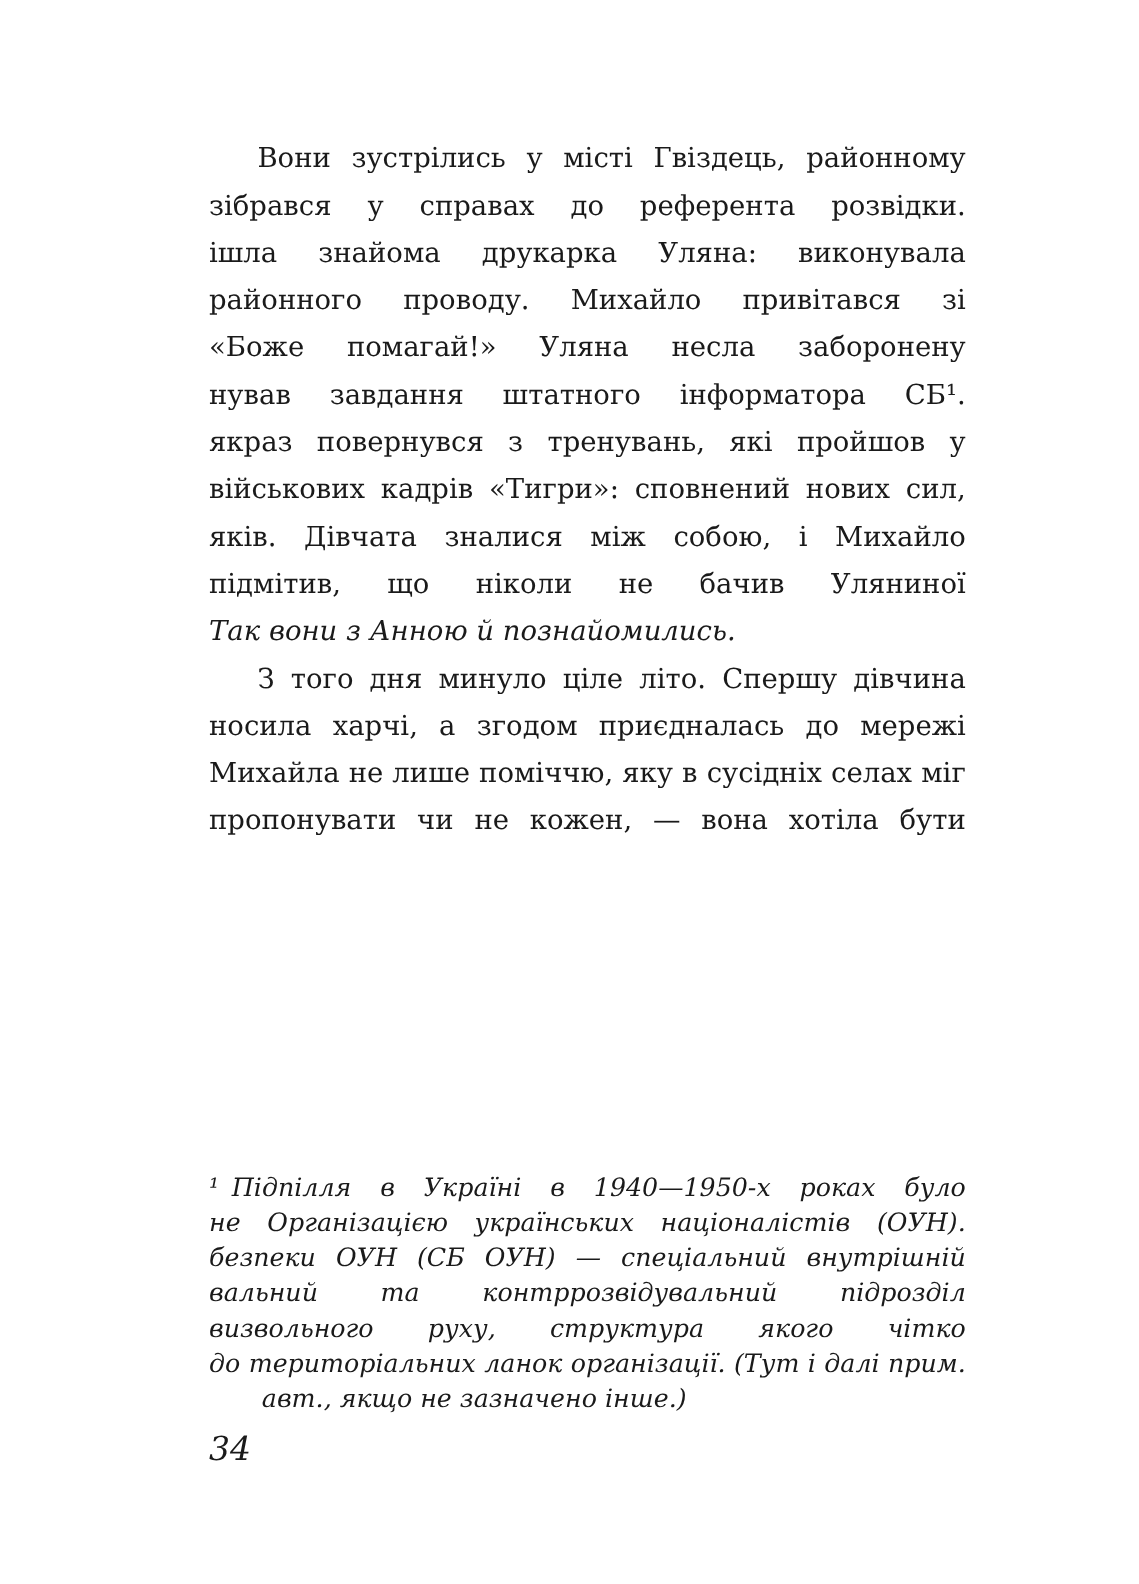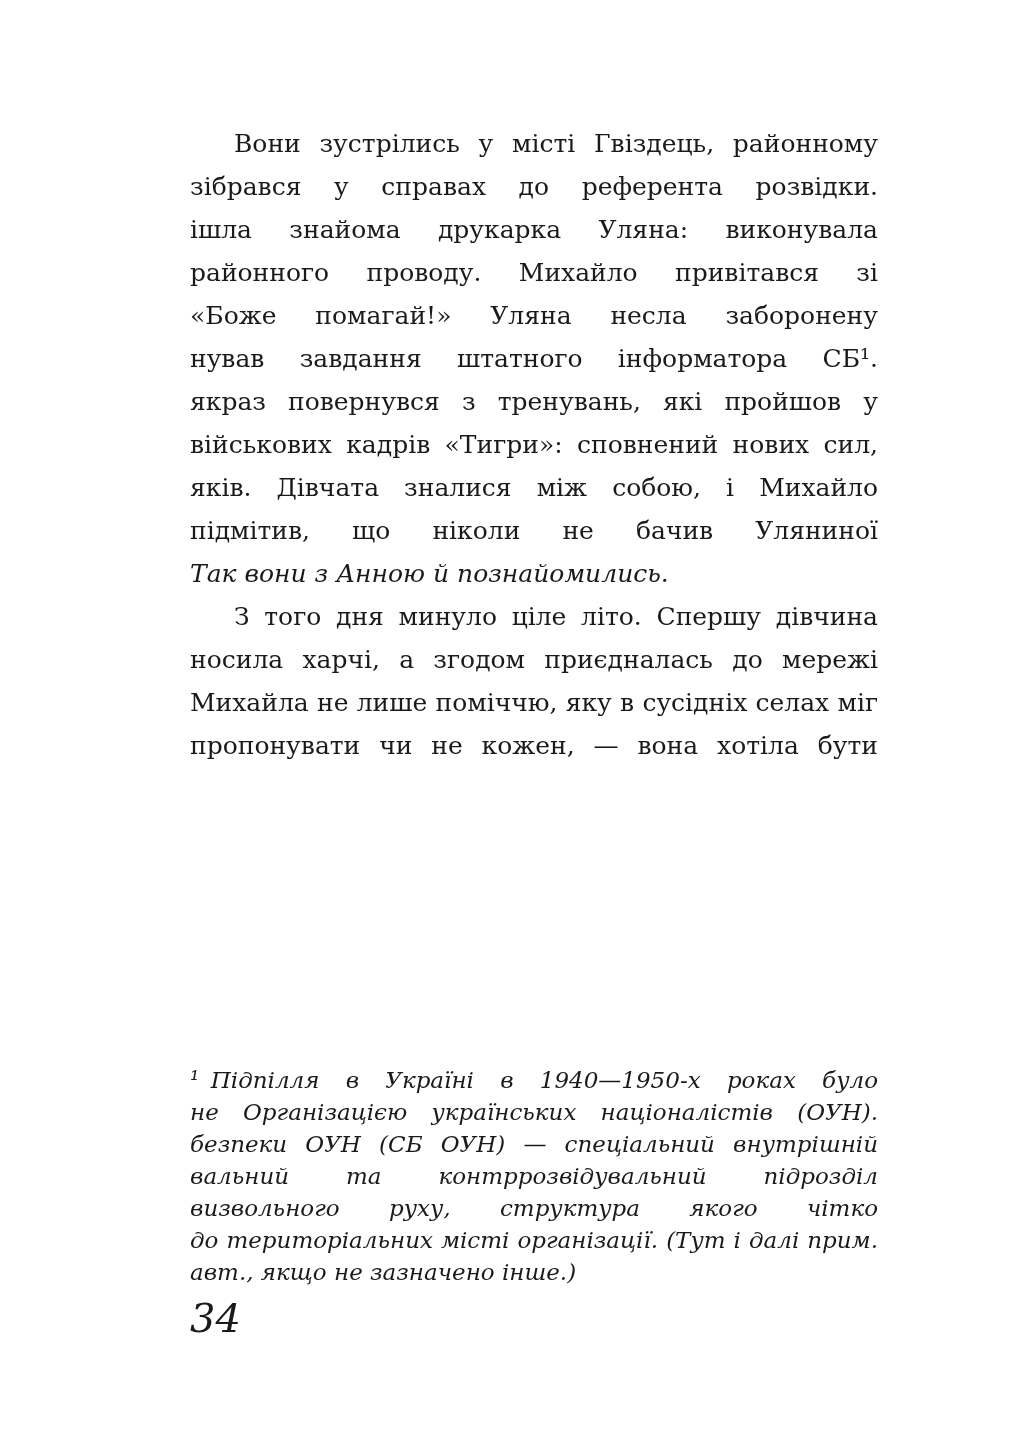--- a/index.html
+++ b/index.html
@@ -43,27 +43,27 @@
     font-size: 23px;
     line-height: 32px;
   }
   .fline {
     display: block;
     height: 32px;
     overflow: hidden;
     text-align: justify;
     text-align-last: justify;
   }
-  .fline.endln { text-align-last: left; }
+  .fline.endln { text-align-last: left; margin-left: 48px; }
   .page-number {
     position: absolute;
     left: 190px;
     top: 1300px;
     font-style: italic;
-    font-size: 40px;
+    font-size: 30px;
     line-height: 36px;
   }
 </style>
 </head>
 <body>
 
 <div class="page">
 
   <main class="text-block">
     <p>
@@ -86,19 +86,19 @@
       <span class="bline">пропонувати чи не кожен, — вона хотіла бути части-</span>
     </p>
   </main>
 
   <section class="footnote">
     <span class="fline">¹ Підпілля в Україні в 1940—1950-х роках було представле-</span>
     <span class="fline">не Організацією українських націоналістів (ОУН). Служба</span>
     <span class="fline">безпеки ОУН (СБ ОУН) — спеціальний внутрішній розвіду-</span>
     <span class="fline">вальний та контррозвідувальний підрозділ українського</span>
     <span class="fline">визвольного руху, структура якого чітко прив’язувалася</span>
-    <span class="fline">до територіальних місті організації. (Тут і далі прим.</span>
+    <span class="fline">до територіальних ланок організації. (Тут і далі прим.</span>
     <span class="fline endln">авт., якщо не зазначено інше.)</span>
   </section>
 
   <div class="page-number">34</div>
 
 </div>
 
 </body></html>

